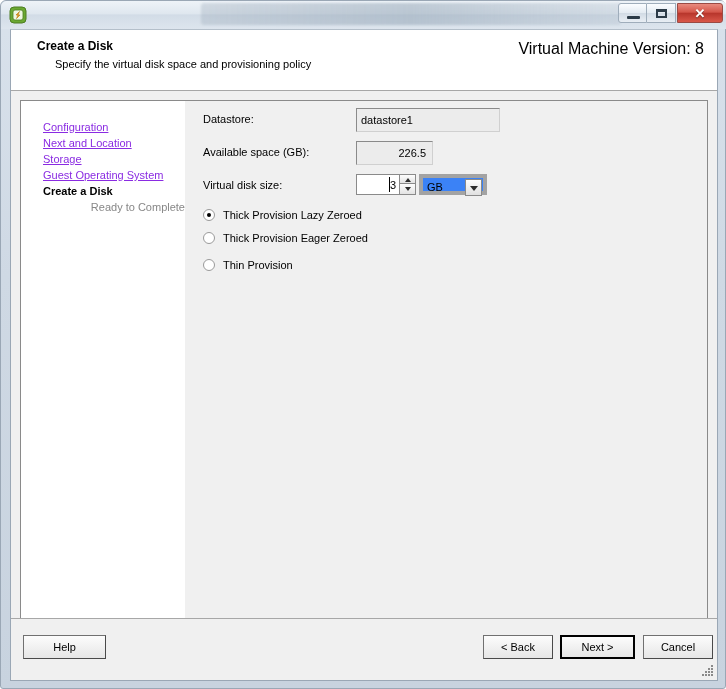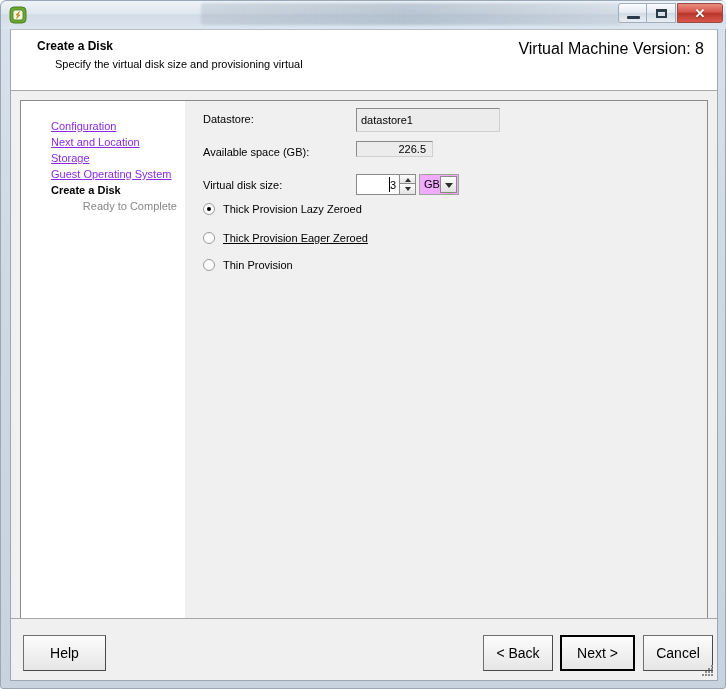--- a/index.html
+++ b/index.html
@@ -173,22 +173,22 @@
     left: 9px; top: 8px;
     width: 165px;
     height: 519px;
     box-sizing: border-box;
     background: #ffffff;
     border: 1px solid #8a8a8a;
     border-right: none;
     overflow: hidden;
   }
   .nav-list {
-    margin: 8px;
-    padding: 9px 0 0 22px;
+    margin: 0;
+    padding: 18px 0 0 22px;
     list-style: none;
   }
   .nav-item {
     font-size: 11px;
     line-height: 16px;
     white-space: nowrap;
     padding: 0;
   }
   .nav-item.link {
     color: #8a2be2;
@@ -250,21 +250,21 @@
     padding: 2px 4px;
     outline: none;
   }
   .fld-datastore {
     left: 167px; top: 7px;
     width: 144px; height: 24px;
     text-align: left;
   }
   .fld-avail {
     left: 167px; top: 40px;
-    width: 77px; height: 16px;
+    width: 77px; height: 24px;
     text-align: right;
     padding-right: 6px;
   }
 
   
   .spin-wrap {
     position: absolute;
     left: 167px; top: 73px;
     width: 60px; height: 21px;
   }
@@ -312,24 +312,24 @@
     border-left: 3px solid transparent;
     border-right: 3px solid transparent;
   }
   .spin-btn.up .spin-arrow   { top: 3px; border-bottom: 4px solid #2d2d2d; }
   .spin-btn.down .spin-arrow { top: 3px; border-top: 4px solid #2d2d2d; }
 
   
   .combo {
     position: absolute;
     left: 230px; top: 73px;
-    width: 40px; height: 21px;
-    box-sizing: border-box;
-    background: #f0abfc;
-    border: 1px solid #a3a3a3;
+    width: 68px; height: 21px;
+    box-sizing: border-box;
+    background: #3b82f6;
+    border: 4px solid #a3a3a3;
     cursor: pointer;
   }
   .combo-text {
     position: absolute;
     left: 4px; top: 3px;
     font-size: 11px;
     color: #000000;
   }
   .combo-btn {
     position: absolute;
@@ -350,22 +350,22 @@
 
   
   .radio-row {
     position: absolute;
     left: 14px;
     height: 16px;
     display: flex;
     align-items: center;
     cursor: pointer;
   }
-  .radio-row.r0 { top: 100px; }
-  .radio-row.r1 { top: 129px; text-decoration: underline; }
+  .radio-row.r0 { top: 106px; }
+  .radio-row.r1 { top: 129px; }
   .radio-row.r2 { top: 156px; }
   .radio-dot {
     width: 12px; height: 12px;
     box-sizing: border-box;
     border-radius: 50%;
     background: #ffffff;
     border: 1px solid #9a9a9a;
     position: relative;
     flex: none;
     margin-right: 8px;
@@ -390,27 +390,27 @@
     left: 0;
     bottom: 0;
     width: 706px;
     height: 61px;
     background: #f0f0f0;
     border-top: 1px solid #a7a7a7;
   }
   .btn {
     position: absolute;
     box-sizing: border-box;
-    height: 36px;
+    height: 24px;
     background: linear-gradient(to bottom, #fcfcfc 0%, #f1f1f1 50%, #e6e6e6 100%);
     border: 1px solid #707070;
     border-right-color: #4a4a4a;
     border-bottom-color: #4a4a4a;
     font-family: "Liberation Sans", sans-serif;
-    font-size: 14px;
+    font-size: 11px;
     color: #000000;
     cursor: pointer;
     display: flex;
     align-items: center;
     justify-content: center;
   }
   .btn-help   { left: 12px;  top: 16px; width: 83px; }
   .btn-back   { left: 472px; top: 16px; width: 70px; }
   .btn-next   { left: 549px; top: 16px; width: 75px; border: 2px solid #000000; }
   .btn-cancel { left: 632px; top: 16px; width: 70px; }
@@ -448,21 +448,21 @@
       <div class="win-btn close">
         <span class="glyph-close">✕</span>
       </div>
     </div>
   </div>
 
   <div class="client">
 
     <div class="header">
       <div class="header-title">Create a Disk</div>
-      <div class="header-sub">Specify the virtual disk size and provisioning virtual</div>
+      <div class="header-sub">Specify the virtual disk space and provisioning policy</div>
       <div class="header-version">Virtual Machine Version: 8</div>
     </div>
 
     <div class="body-area">
 
       <div class="sidebar">
         <ul class="nav-list">
           <li class="nav-item link">Configuration</li>
           <li class="nav-item link">Next and Location</li>
           <li class="nav-item link">Storage</li>

